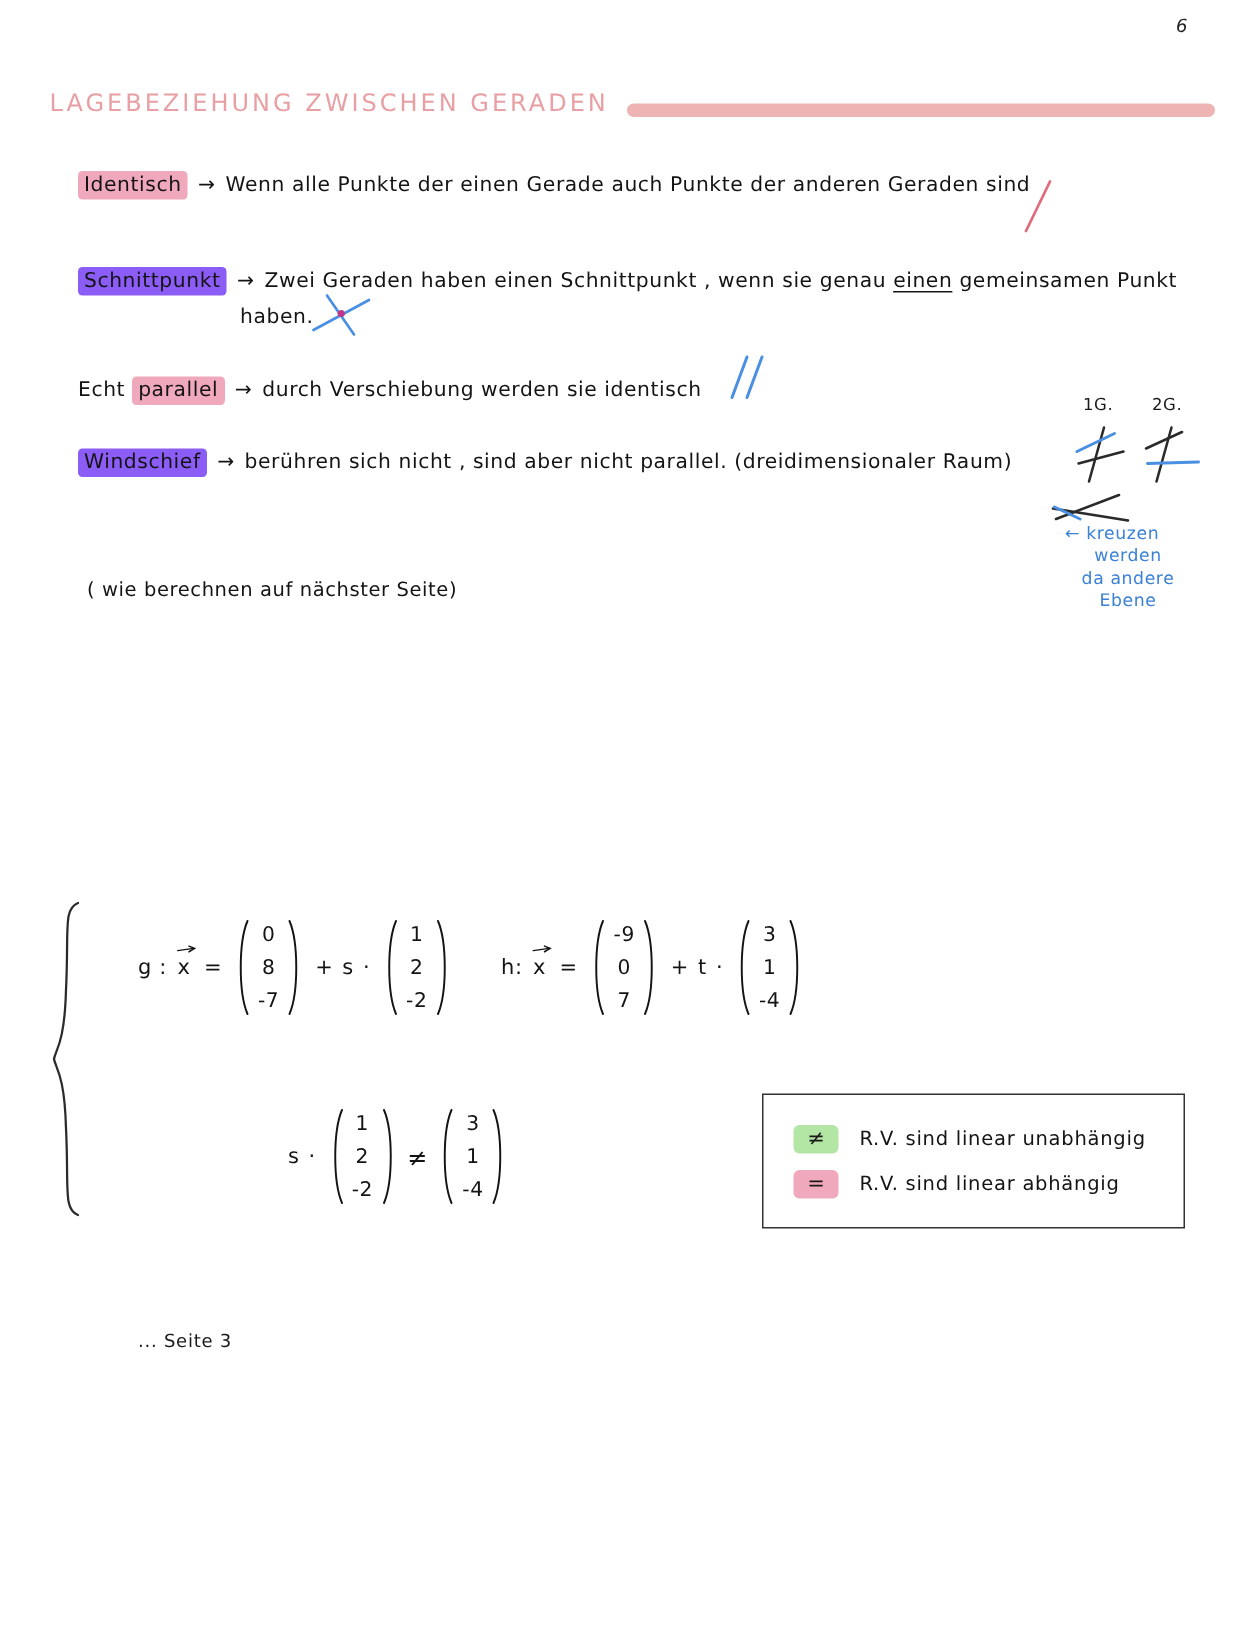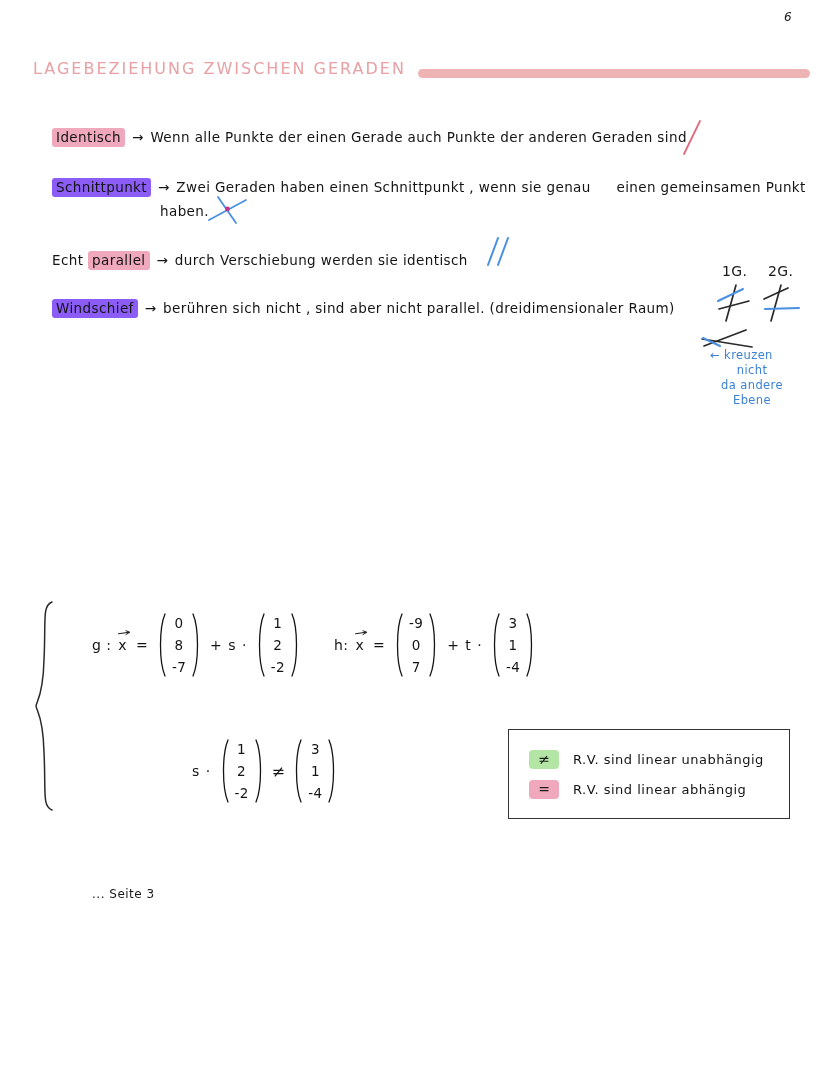--- a/index.html
+++ b/index.html
@@ -67,51 +67,51 @@
   
   .defrow {
     position: absolute;
     left: 52px;
     right: 20px;
     font-size: 13.5px;
     line-height: 20px;
     color: #141414;
     white-space: nowrap;
   }
-  #def-identisch   { top: 127px; }
+  #def-identisch   { top: 113px; }
   #def-schnitt     { top: 177px; }
   #def-schnitt-2   { top: 201px; left: 160px; }
   #def-parallel    { top: 250px; }
   #def-windschief  { top: 298px; }
 
   .kw {
     padding: 1px 4px 2px 4px;
     border-radius: 3px;
     font-weight: 400;
   }
   .kw-pink  { background: #f0a8bd; }
   .kw-green { background: #8b5cf6; }
   .plain { padding: 0; }
 
   .arrow { margin: 0 7px; letter-spacing: 0; }
-  .u { text-underline-offset: 3px; margin-left: 21px; }
+  .u { text-decoration: underline; text-underline-offset: 3px; }
 
   
   .glyph { position: absolute; }
   #glyph-identisch { left: 678px; top: 118px; }
   #glyph-schnitt   { left: 206px; top: 193px; }
   #glyph-parallel  { left: 482px; top: 235px; }
   #glyph-ws-1      { left: 716px; top: 283px; }
   #glyph-ws-2      { left: 762px; top: 283px; }
   #glyph-ws-3      { left: 700px; top: 326px; }
 
   
   .glabel {
     position: absolute;
-    font-size: 14px;
+    font-size: 11px;
     color: #1a1a1a;
   }
   #label-1g { left: 722px; top: 263px; }
   #label-2g { left: 768px; top: 263px; }
 
   
   #blue-note {
     position: absolute;
     left: 692px;
     top: 348px;
@@ -320,25 +320,26 @@
     <svg width="60" height="30" viewBox="0 0 60 30">
       <line x1="4" y1="20" x2="46" y2="4" stroke="#2a2a2a" stroke-width="1.7" stroke-linecap="round"></line>
       <line x1="2" y1="13" x2="52" y2="21" stroke="#2a2a2a" stroke-width="1.7" stroke-linecap="round"></line>
       <line x1="3" y1="12" x2="20" y2="20" stroke="#4a90e2" stroke-width="2" stroke-linecap="round"></line>
     </svg>
   </div>
 
   <div id="blue-note" class="hw">
     <div class="ln1"><span>←</span>
       <span>kreuzen</span></div>
-    <div>nicht</div>
+    <div>werden</div>
     <div>da andere</div>
     <div>Ebene</div>
   </div>
 
+  <div id="hint-line" class="hw">( wie berechnen auf nächster Seite)</div>
 
 
   <div id="example-brace">
     <svg width="22" height="212" viewBox="0 0 22 212" preserveAspectRatio="none">
       <path d="M18 2 C8 6, 12 20, 10 60 C9 96, 3 100, 2 106 C3 112, 9 116, 10 152 C12 192, 8 206, 18 210" fill="none" stroke="#2a2a2a" stroke-width="1.5" stroke-linecap="round"></path>
     </svg>
     
   </div>
 
   <div class="eq hw" id="eq-g">

